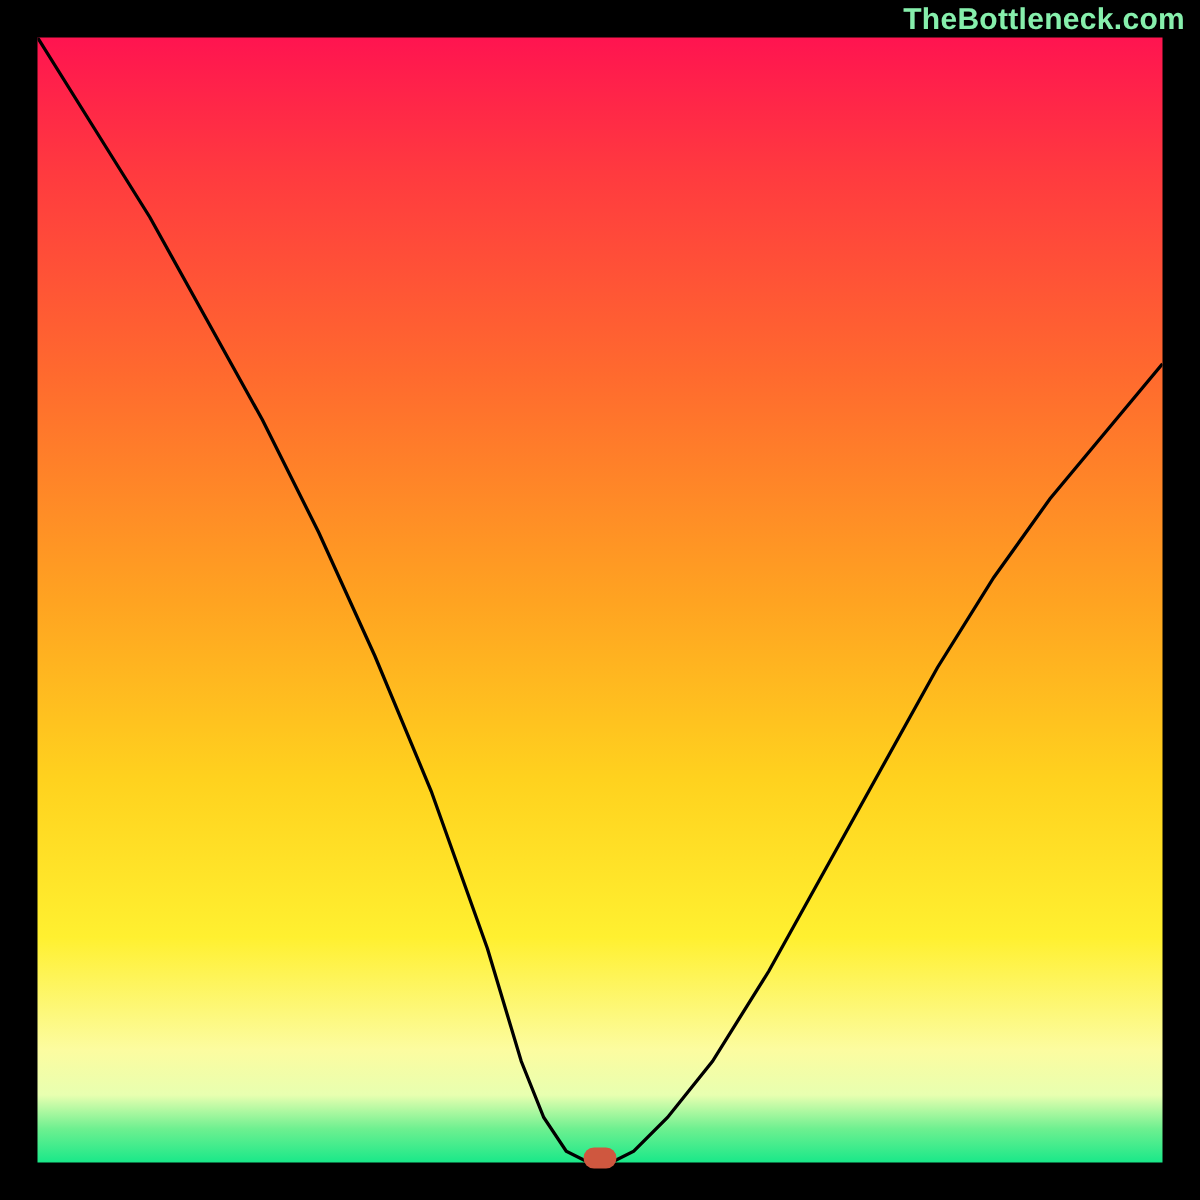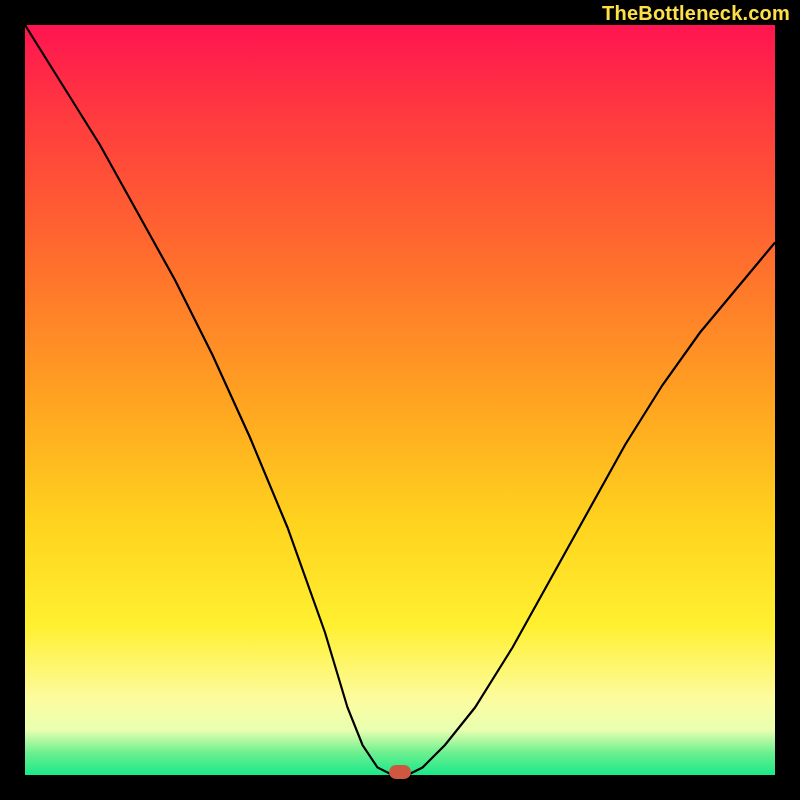--- a/index.html
+++ b/index.html
@@ -8,21 +8,21 @@
     width: 800px;
     height: 800px;
     background: #000;
     font-family: Arial, Helvetica, sans-serif;
     overflow: hidden;
   }
   .watermark {
     position: absolute;
     top: 2px;
     right: 10px;
-    color: #fde047;
+    color: #86efac;
     font-size: 20px;
     font-weight: bold;
     letter-spacing: 0.2px;
     z-index: 20;
     user-select: none;
   }
   .plot-area {
     position: absolute;
     left: 25px;
     top: 25px;

